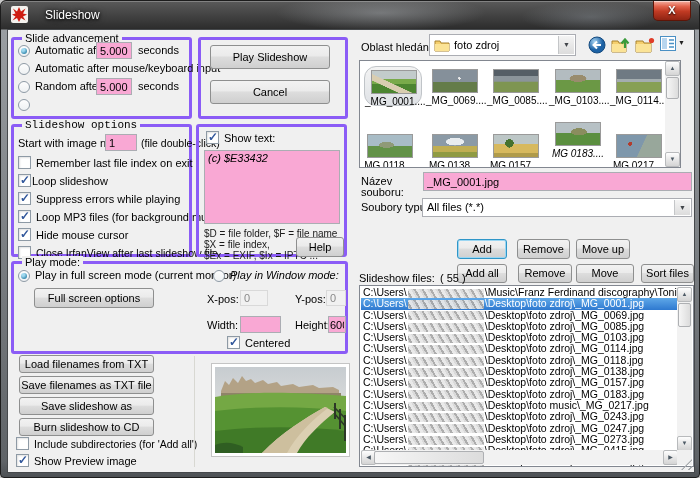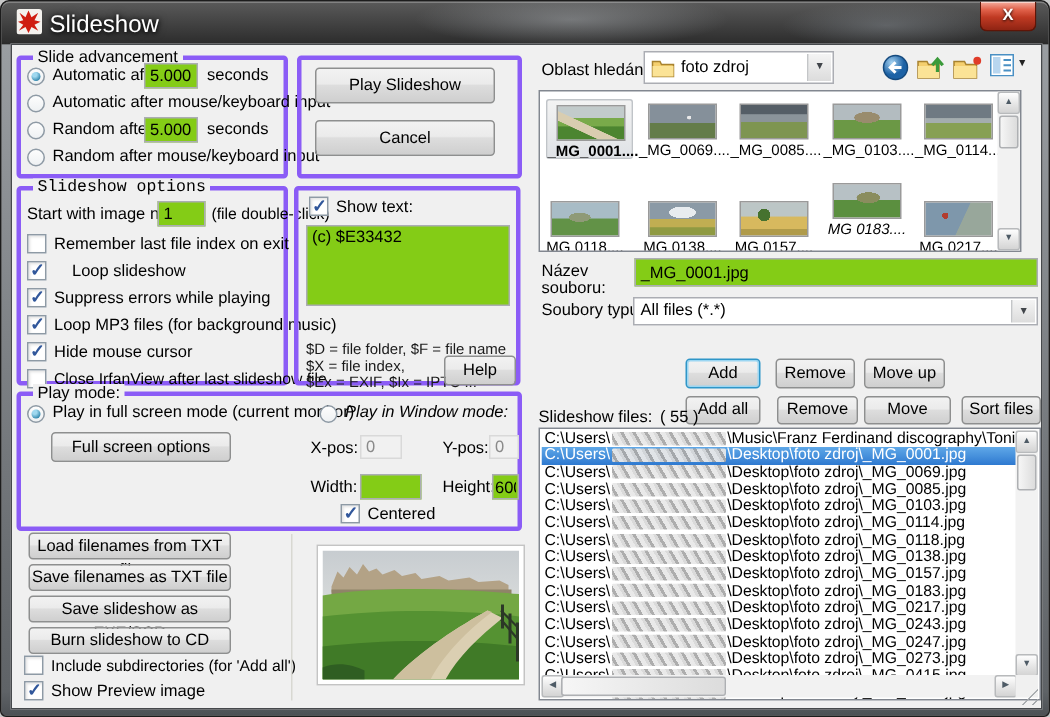--- a/index.html
+++ b/index.html
@@ -9,39 +9,39 @@
   .window { position:relative; width:700px; height:478px; overflow:hidden;
     border-radius:6px 6px 4px 4px; border:1px solid #1c1c1c;
     background:
       radial-gradient(ellipse 150px 26px at 380px 12px, rgba(190,195,200,.40), transparent 70%),
       radial-gradient(ellipse 100px 22px at 590px 16px, rgba(170,180,190,.30), transparent 70%),
       linear-gradient(180deg,#5a5a5a 0,#2e2e2e 27px,#2a2a2a 28px,#9a9ea2 29px,#74787c 300px,#5f6367 460px,#4a4e52 478px);
     box-shadow: inset 0 1px 0 rgba(255,255,255,.25);
   }
   .titlebar { position:absolute; left:0; top:0; width:100%; height:28px; }
   .title-icon { position:absolute; left:10px; top:5px; width:17px; height:17px; }
-  .title-text { position:absolute; left:32px; top:7px; color:#fff; font-size:16px; text-shadow:0 1px 3px #000, 0 0 6px rgba(0,0,0,.8); }
+  .title-text { position:absolute; left:44px; top:7px; color:#fff; font-size:12px; text-shadow:0 1px 3px #000, 0 0 6px rgba(0,0,0,.8); }
   .close-btn { position:absolute; right:8px; top:0; width:38px; height:20px; border-radius:0 0 5px 5px;
     background:linear-gradient(180deg,#f4b0a2 0,#e2634c 28%,#c03a23 55%,#8f2413 100%);
     border:1px solid #5e1507; border-top:none; color:#fff; text-align:center; line-height:18px;
     font-size:11px; font-weight:bold; text-shadow:0 1px 2px #000; box-shadow: inset 0 1px 0 rgba(255,255,255,.5); cursor:default; }
 
   .client { position:absolute; left:6px; top:28px; width:688px; height:444px; background:#f0f0f0;
     border:1px solid #46494c; overflow:hidden; }
 
   .gb { position:absolute; border:3px solid #8b5cf6; border-radius:3px; }
   .gb-title { position:absolute; top:-8px; left:8px; background:#f0f0f0; padding:0 3px; white-space:nowrap; }
 
   .lbl { position:absolute; white-space:nowrap; }
   .btn { position:absolute; border:1px solid #8e8f8f; border-radius:3px; text-align:center; cursor:default;
     background:linear-gradient(180deg,#f2f2f2 0,#ebebeb 45%,#dddddd 50%,#cfcfcf 100%);
     font-family:"Liberation Sans",sans-serif; font-size:11px; color:#000; }
   .btn.default { border-color:#2f96c8; box-shadow: inset 0 0 0 1px #9bd6f2; }
 
-  .txt { position:absolute; border:1px solid #abadb3; background:#84cc16; font-family:"Liberation Sans",sans-serif;
+  .txt { position:absolute; border:1px solid #abadb3; background:#f9a8d4; font-family:"Liberation Sans",sans-serif;
     font-size:11px; padding:1px 3px; }
   .txt:disabled, .txt.dis { background:#f1f1f1; color:#8a8a8a; border-color:#d9d9d9; }
 
   .radio { position:absolute; width:12px; height:12px; border-radius:50%; border:1px solid #8e9aa5;
     background:linear-gradient(180deg,#fdfdfd,#eef1f3); }
   .radio.checked::after { content:""; position:absolute; left:2px; top:2px; width:6px; height:6px; border-radius:50%;
     background:radial-gradient(circle at 35% 30%, #9fd8ef 0 25%, #3e90b4 70%, #1f6a8a); }
 
   .cb { position:absolute; width:13px; height:13px; border:1px solid #8e9aa5; background:#fff;
     box-shadow: inset 1px 1px 2px rgba(0,0,0,.12); }
@@ -51,21 +51,21 @@
   .combo .arrow { position:absolute; right:1px; top:1px; bottom:1px; width:16px; text-align:center;
     background:linear-gradient(180deg,#f4f4f4,#dcdcdc); border-left:1px solid #c4c6c8; color:#41454a;
     font-size:7px; line-height:17px; }
   .combo .cval { position:absolute; left:4px; top:2px; white-space:nowrap; }
 
   .hint { position:absolute; font-size:10px; color:#1a1a1a; white-space:nowrap; }
 
   
   .thumbpane { position:absolute; left:351px; top:30px; width:322px; height:108px; background:#fff; border:1px solid #828790; overflow:hidden; }
   .tcell { position:absolute; width:58px; height:40px; }
-  .tcell.sel { background:linear-gradient(180deg,#f3f3f3,#dfe2e6); border:1px solid #c0c4c8; border-radius:2px;font-weight:bold; }
+  .tcell.sel { background:linear-gradient(180deg,#f3f3f3,#dfe2e6); border:1px solid #c0c4c8; border-radius:12px; }
   .timg { position:absolute; left:6px; top:3px; width:46px; height:24px; border:1px solid #9a9a9a; }
   .tlabel { position:absolute; left:0; top:29px; width:58px; text-align:center; font-size:10px; white-space:nowrap; }
   .tv1 { background:linear-gradient(205deg, transparent 55%, #d9cdb0 56% 70%, transparent 71%), linear-gradient(180deg,#c2cbcb 0 35%, #79aa4a 36% 60%, #4c8530 61%); }
   .tv2 { background:radial-gradient(circle 2px at 60% 38%, #e9e9e9 0 60%, transparent 70%), linear-gradient(180deg,#85909a 0 55%, #647c49 56%); }
   .tv3 { background:linear-gradient(180deg,#555e66 0 28%, #8b949a 29% 52%, #7e9551 53%); }
   .tv4 { background:radial-gradient(ellipse 14px 6px at 50% 38%, #998c6d 0 60%, transparent 61%), linear-gradient(180deg,#b3bcc0 0 45%, #6b9845 46%); }
   .tv5 { background:linear-gradient(180deg,#6f7a83 0 40%, #a4adaf 41% 55%, #87a054 56%); }
   .tv6 { background:radial-gradient(ellipse 12px 5px at 42% 45%, #8f9a77 0 60%, transparent 61%), linear-gradient(180deg,#a8bcc6 0 48%, #629247 49%); }
   .tv7 { background:radial-gradient(ellipse 16px 7px at 50% 30%, #e8ecef 0 55%, transparent 56%), linear-gradient(180deg,#8b9aa6 0 50%, #c0ae52 51% 75%, #8f9a42 76%); }
   .tv8 { background:radial-gradient(circle 6px at 35% 38%, #46722f 0 70%, transparent 71%), linear-gradient(180deg,#bcc6c6 0 42%, #d7b95e 43% 80%, #b09b4a 81%); }
@@ -121,49 +121,48 @@
     <span class="lbl" style="left:27px; top:14px;">Automatic after</span>
     <input class="txt" style="left: 88px; top: 12px; width: 36px; height: 17px;" value="5.000">
     <span class="lbl" style="left:130px; top:14px;">seconds</span>
     <span class="radio" style="left:10px; top:33px;"></span>
     <span class="lbl" style="left:27px; top:32px;">Automatic after mouse/keyboard input</span>
     <span class="radio" style="left:10px; top:51px;"></span>
     <span class="lbl" style="left:27px; top:50px;">Random  after</span>
     <input class="txt" style="left: 88px; top: 48px; width: 36px; height: 17px;" value="5.000">
     <span class="lbl" style="left:130px; top:50px;">seconds</span>
     <span class="radio" style="left:10px; top:69px;"></span>
-    <span class="lbl" style="left:27px; top:68px;">Random  after mouse/keyboard input</span>
 
     <div class="gb" style="left:190px; top:7px; width:150px; height:82px;"></div>
     <div class="btn" style="left:202px; top:15px; width:120px; height:24px; line-height:22px;">Play Slideshow</div>
     <div class="btn" style="left:202px; top:50px; width:120px; height:24px; line-height:22px;">Cancel</div>
 
     <div class="gb" style="left:3px; top:94px; width:181px; height:133px;font-family:Liberation Mono, monospace;">
       <span class="gb-title">Slideshow options</span>
     </div>
     <span class="lbl" style="left:10px; top:107px;">Start with image nr.:</span>
     <input class="txt" style="left: 97px; top: 104px; width: 32px; height: 17px;" value="1">
     <span class="lbl" style="left:133px; top:107px; font-size:10.5px;">(file double-click)</span>
     <span class="cb" style="left:10px; top:126px;"></span>
     <span class="lbl" style="left:28px; top:127px;">Remember last file index on exit</span>
     <span class="cb checked" style="left:10px; top:144px;"></span>
-    <span class="lbl" style="left:40px; top:145px;text-align:center;">Loop slideshow</span>
+    <span class="lbl" style="left:24px; top:145px;text-align:center;">Loop slideshow</span>
     <span class="cb checked" style="left:10px; top:162px;"></span>
     <span class="lbl" style="left:28px; top:163px;">Suppress errors while playing</span>
     <span class="cb checked" style="left:10px; top:180px;"></span>
     <span class="lbl" style="left:28px; top:181px;">Loop MP3 files (for background music)</span>
     <span class="cb checked" style="left:10px; top:198px;"></span>
     <span class="lbl" style="left:28px; top:199px;">Hide mouse cursor</span>
     <span class="cb" style="left:10px; top:216px;"></span>
     <span class="lbl" style="left:28px; top:217px; font-size:10.5px;">Close IrfanView after last slideshow file</span>
 
     <div class="gb" style="left:188px; top:94px; width:151px; height:133px;"></div>
     <span class="cb checked" style="left:198px; top:101px;"></span>
     <span class="lbl" style="left:216px; top:102px;">Show text:</span>
-    <textarea class="txt" style="left: 196px; top: 120px; width: 136px; height: 54px; resize: none; overflow: hidden;">(c) $E33432</textarea>
+    <textarea class="txt" style="left: 196px; top: 120px; width: 136px; height: 74px; resize: none; overflow: hidden; font-style: italic;">(c) $E33432</textarea>
     <span class="hint" style="left:196px; top:198px;">$D = file folder, $F = file name</span>
     <span class="hint" style="left:196px; top:209px;">$X = file index,</span>
     <span class="hint" style="left:196px; top:220px;">$Ex = EXIF, $Ix = IPTC ...</span>
     <div class="btn" style="left:288px; top:207px; width:48px; height:20px; line-height:18px;">Help</div>
 
     <div class="gb" style="left:3px; top:231px; width:337px; height:93px;">
       <span class="gb-title">Play mode:</span>
     </div>
     <span class="radio checked" style="left:10px; top:240px;"></span>
     <span class="lbl" style="left:27px; top:239px;">Play in full screen mode (current monitor)</span>
@@ -212,21 +211,21 @@
           <rect x="119" y="36" width="2" height="16"></rect>
           <rect x="124" y="42" width="2" height="20"></rect>
           <rect x="129" y="48" width="2" height="26"></rect>
         </g>
         <path d="M119 40 L131 52 M119 46 L131 60" stroke="#2c3827" stroke-width="1.5" fill="none"></path>
         <path d="M0 78 C10 74 20 76 28 80 L28 86 L0 86 Z" fill="#2f5e22"></path>
       </svg>
     </div>
 
     <span class="lbl" style="left:353px; top:11px;">Oblast hledání:</span>
-    <div class="combo" style="left:421px; top:4px; width:127px; height:22px;">
+    <div class="combo" style="left:421px; top:4px; width:147px; height:22px;">
       <span style="position:absolute; left:4px; top:4px;">
         <svg width="16" height="13" viewBox="0 0 16 13">
           <path d="M1 3 L1 12 L15 12 L15 4 L7 4 L6 2 L1 2 Z" fill="#f5cf6e" stroke="#a8822f" stroke-width="1"></path>
           <path d="M1 5 L15 5 L15 12 L1 12 Z" fill="#fbe396"></path>
         </svg>
       </span>
       <span class="cval" style="left:24px; top:4px;">foto zdroj</span>
       <span class="arrow">▼</span>
     </div>
     <span class="toolicon" style="left:580px; top:6px;">
@@ -341,21 +340,21 @@
         <div class="lrow"><span>C:\Users\</span><span class="redact"></span><span>\Music\Franz Ferdinand discography\Tonight_ Franz F</span></div>
         <div class="lrow sel"><span>C:\Users\</span><span class="redact"></span><span>\Desktop\foto zdroj\_MG_0001.jpg</span></div>
         <div class="lrow"><span>C:\Users\</span><span class="redact"></span><span>\Desktop\foto zdroj\_MG_0069.jpg</span></div>
         <div class="lrow"><span>C:\Users\</span><span class="redact"></span><span>\Desktop\foto zdroj\_MG_0085.jpg</span></div>
         <div class="lrow"><span>C:\Users\</span><span class="redact"></span><span>\Desktop\foto zdroj\_MG_0103.jpg</span></div>
         <div class="lrow"><span>C:\Users\</span><span class="redact"></span><span>\Desktop\foto zdroj\_MG_0114.jpg</span></div>
         <div class="lrow"><span>C:\Users\</span><span class="redact"></span><span>\Desktop\foto zdroj\_MG_0118.jpg</span></div>
         <div class="lrow"><span>C:\Users\</span><span class="redact"></span><span>\Desktop\foto zdroj\_MG_0138.jpg</span></div>
         <div class="lrow"><span>C:\Users\</span><span class="redact"></span><span>\Desktop\foto zdroj\_MG_0157.jpg</span></div>
         <div class="lrow"><span>C:\Users\</span><span class="redact"></span><span>\Desktop\foto zdroj\_MG_0183.jpg</span></div>
-        <div class="lrow"><span>C:\Users\</span><span class="redact"></span><span>\Desktop\foto zdroj\_MG_0217.jpg</span></div>
+        <div class="lrow"><span>C:\Users\</span><span class="redact"></span><span>\Desktop\foto music\_MG_0217.jpg</span></div>
         <div class="lrow"><span>C:\Users\</span><span class="redact"></span><span>\Desktop\foto zdroj\_MG_0243.jpg</span></div>
         <div class="lrow"><span>C:\Users\</span><span class="redact"></span><span>\Desktop\foto zdroj\_MG_0247.jpg</span></div>
         <div class="lrow"><span>C:\Users\</span><span class="redact"></span><span>\Desktop\foto zdroj\_MG_0273.jpg</span></div>
         <div class="lrow"><span>C:\Users\</span><span class="redact"></span><span>\Desktop\foto zdroj\_MG_0415.jpg</span></div>
         <div class="lrow"><span>C:\Users\</span><span class="redact"></span><span>\Desktop\foto zdroj\_MG_0430.jpg</span></div>
       </div>
       <div class="sb-track" style="right:1px; top:1px; width:15px; height:164px;">
         <div class="sb-btn" style="top:0; right:0;">▲</div>
         <div class="sb-thumb" style="top:16px; right:1px; width:13px; height:24px;"></div>
         <div class="sb-btn" style="bottom:0; right:0;">▼</div>

